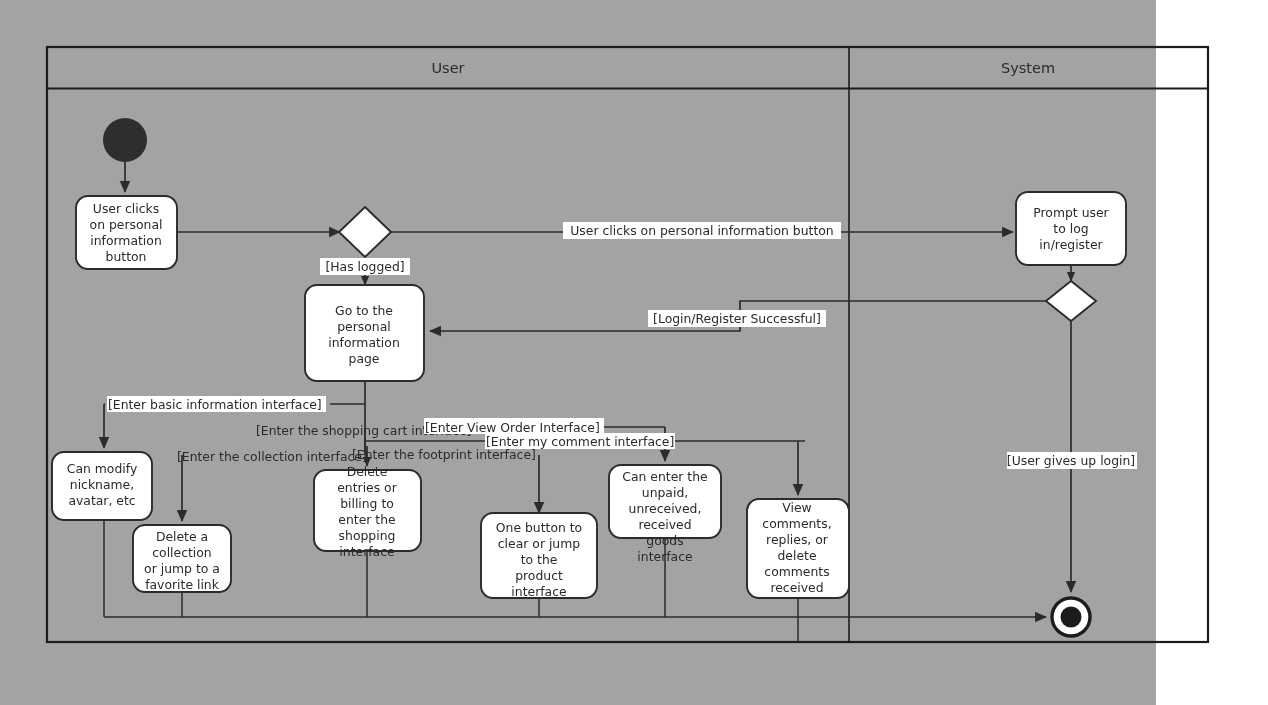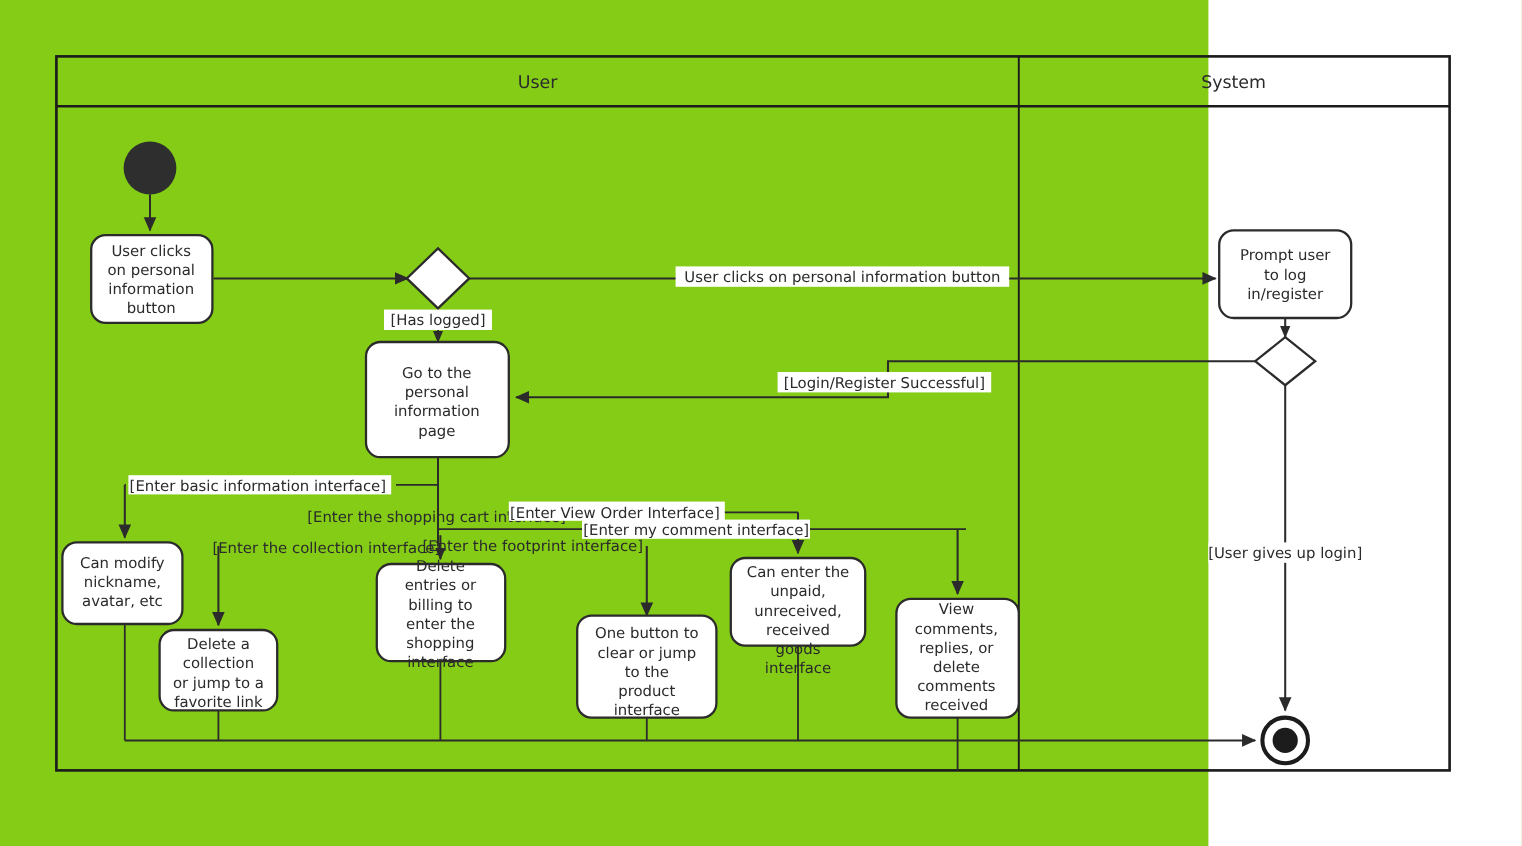--- a/index.html
+++ b/index.html
@@ -9,23 +9,23 @@
     background: #ffffff;
   }
   body {
     width: 1268px;
     height: 705px;
     font-family: "DejaVu Sans", "Liberation Sans", sans-serif;
     overflow: hidden;
   }
   #diagram-root {
     position: relative;
-    width: 1007px;
+    width: 1156px;
     height: 705px;
-    background: #84cc16;
+    background: #a3a3a3;
   }
   svg#diagram-svg {
     position: absolute;
     left: 0;
     top: 0;
     width: 1268px;
     height: 705px;
   }
   .lane-border {
     fill: none;

